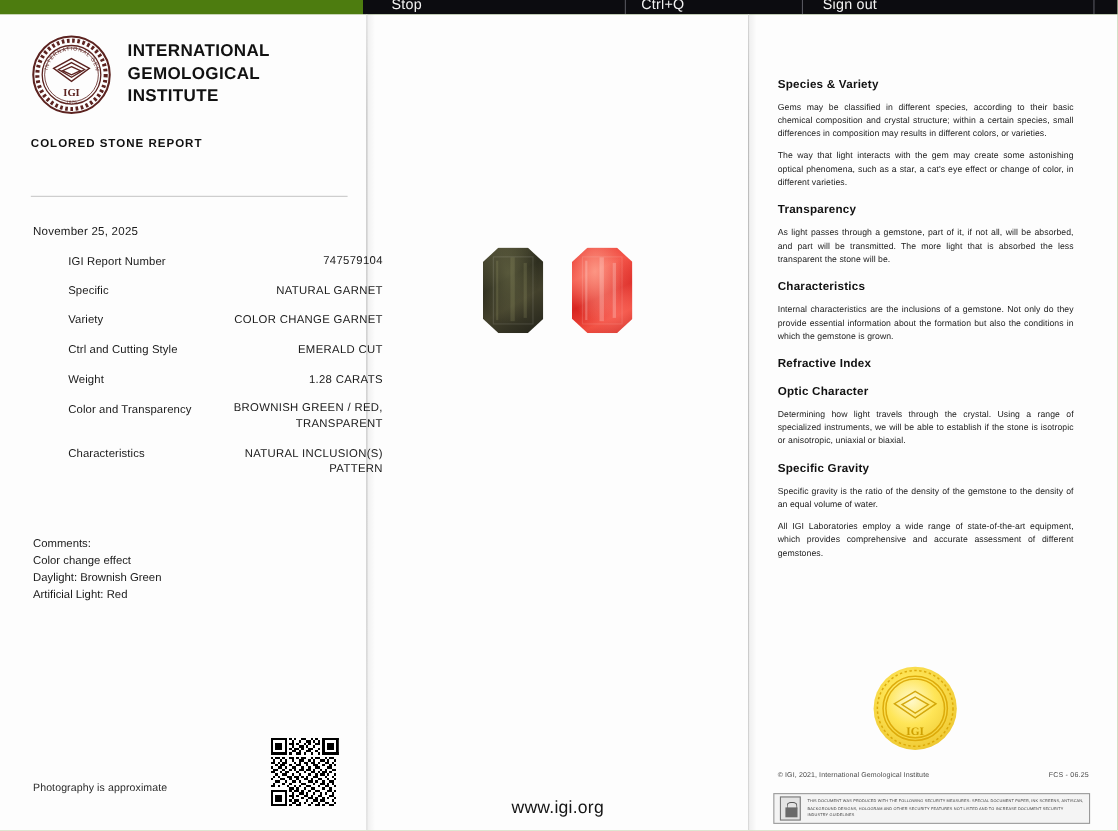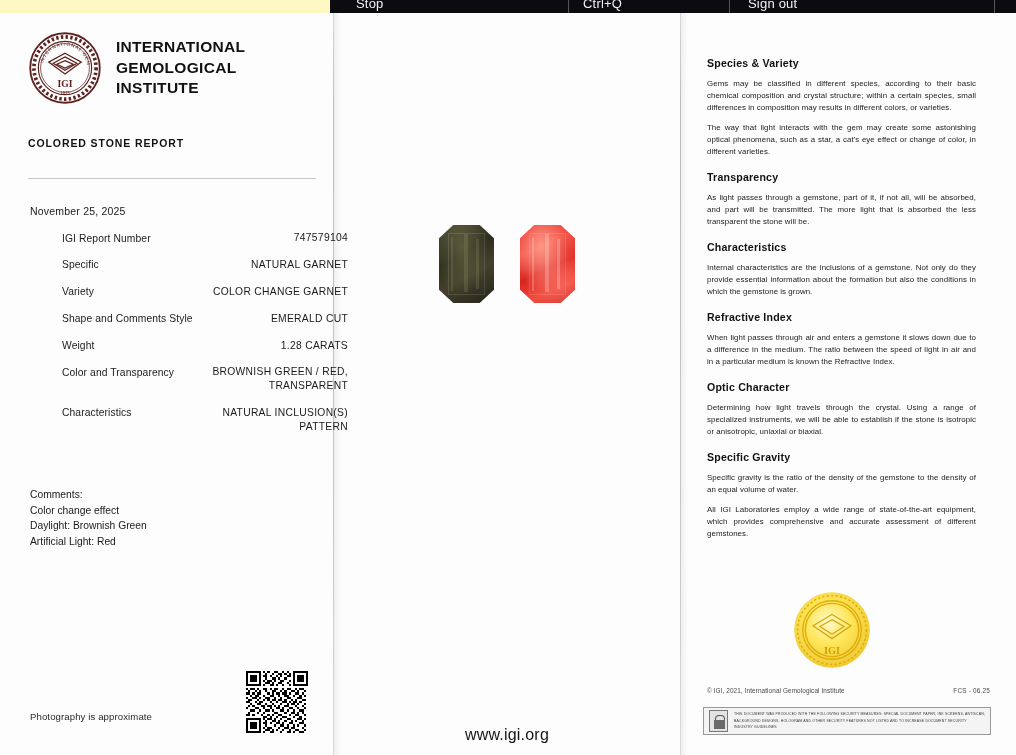--- a/index.html
+++ b/index.html
@@ -5,21 +5,21 @@
   * { box-sizing: border-box; margin: 0; padding: 0; }
   html, body {
     width: 1016px; height: 755px;
     background: #ffffff;
     font-family: "Liberation Sans", sans-serif;
     overflow: hidden;
   }
   #page {
     position: relative;
     width: 1016px; height: 755px;
-    background: #fef9c3;
+    background: #4d7c0f;
   }
 
   
   .menu-strip {
     position: absolute; top: 0; left: 330px;
     width: 686px; height: 13px;
     background: #0c0c10;
     overflow: hidden;
     color: #f2f2f2;
     font-size: 12px;
@@ -80,21 +80,20 @@
     letter-spacing: .3px;
     color: #111;
   }
   .brand-name div { white-space: nowrap; }
 
   .report-type {
     position: absolute; top: 112px; left: 28px;
     font-size: 10.5px; font-weight: bold;
     letter-spacing: .9px;
     color: #111;
-    margin-top: 12px;
   }
 
   .rule {
     position: absolute; left: 28px; width: 288px;
     height: 1px; background: #c9c9c9;
   }
   .rule-top { top: 165px; }
 
   .date-line {
     position: absolute; top: 192px; left: 30px;
@@ -192,21 +191,21 @@
 
   .site {
     position: absolute; top: 713px; left: 0; right: 0;
     text-align: center;
     font-size: 16px; color: #151515;
     letter-spacing: .2px;
   }
 
   
   .right-panel {
-    position: absolute; top: 2px; left: 681px;
+    position: absolute; top: 16px; left: 681px;
     width: 335px; height: 532px;
     padding: 42px 40px 0 26px;
   }
   .edu-h {
     font-size: 10.6px; font-weight: bold;
     color: #111; letter-spacing: .2px;
     margin-bottom: 9px;
   }
   .edu-sec { margin-bottom: 13px; }
   .edu-p {
@@ -338,21 +337,21 @@
             <span>NATURAL GARNET</span>
           </div>
         </div>
         <div class="spec-row">
           <div class="spec-key">Variety</div>
           <div class="spec-val">
             <span>COLOR CHANGE GARNET</span>
           </div>
         </div>
         <div class="spec-row">
-          <div class="spec-key">Shape and Comments Style</div>
+          <div class="spec-key">Ctrl and Cutting Style</div>
           <div class="spec-val">
             <span>EMERALD CUT</span>
           </div>
         </div>
         <div class="spec-row">
           <div class="spec-key">Weight</div>
           <div class="spec-val">
             <span>1.28 CARATS</span>
           </div>
         </div>
@@ -644,21 +643,20 @@
         <div class="edu-p">As light passes through a gemstone, part of it, if not all, will be absorbed, and part will be transmitted. The more light that is absorbed the less transparent the stone will be.</div>
       </div>
 
       <div class="edu-sec">
         <div class="edu-h">Characteristics</div>
         <div class="edu-p">Internal characteristics are the inclusions of a gemstone. Not only do they provide essential information  about the formation but also the conditions in which the gemstone is grown.</div>
       </div>
 
       <div class="edu-sec">
         <div class="edu-h">Refractive Index</div>
-        <div class="edu-p">When light passes through air and enters a gemstone it slows down due to a difference in the medium. The ratio between the speed of light in air and in a particular medium is known the Refractive Index.</div>
       </div>
 
       <div class="edu-sec">
         <div class="edu-h">Optic Character</div>
         <div class="edu-p">Determining how light travels through the crystal. Using a range of specialized instruments, we will be able to establish if the stone is isotropic or anisotropic, uniaxial or biaxial.</div>
       </div>
 
       <div class="edu-sec">
         <div class="edu-h">Specific Gravity</div>
         <div class="edu-p">Specific gravity is the ratio of the density of the gemstone to the density of an equal volume of water.</div>

